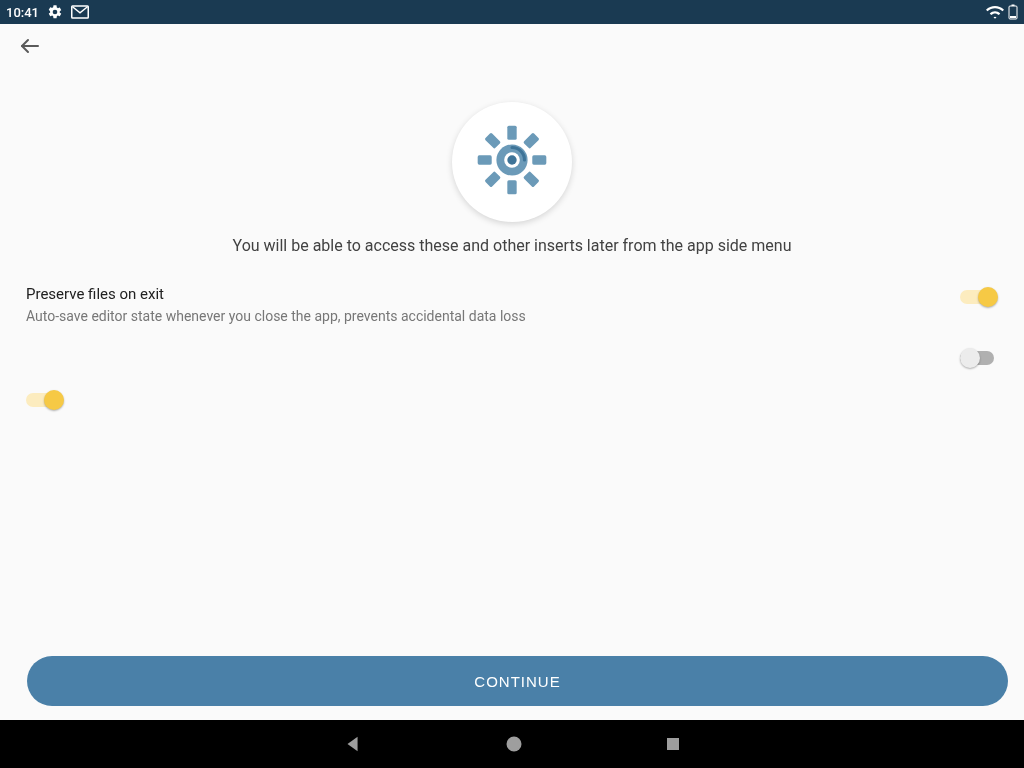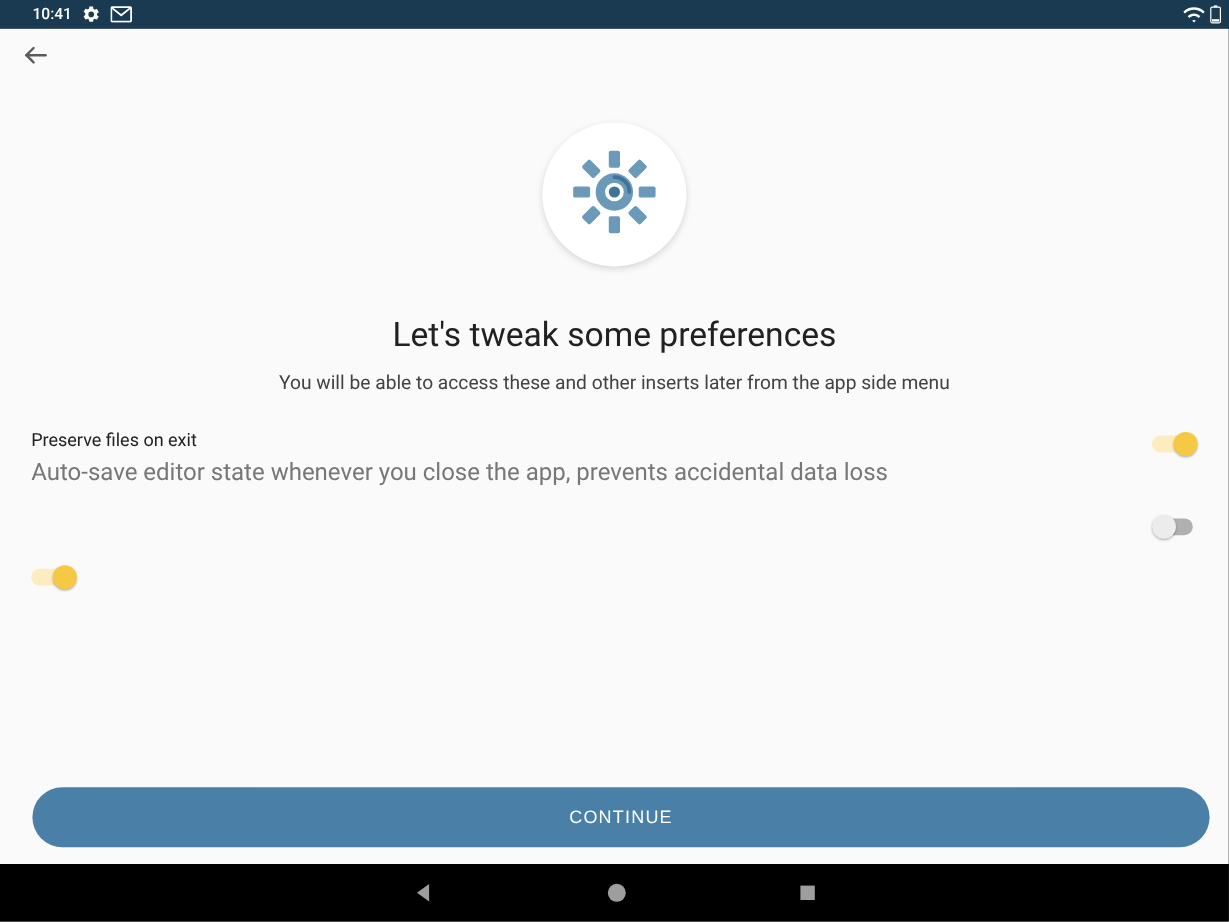--- a/index.html
+++ b/index.html
@@ -10,21 +10,21 @@
   .status-bar {
     height: 24px;
     background: #1A3A52;
     color: #fff;
     display: flex;
     align-items: center;
     padding: 0 6px;
     font-size: 13px;
     font-weight: 500;
   }
-  .status-left { display: flex; align-items: center; gap: 8px; margin-left: 21px; }
+  .status-left { display: flex; align-items: center; gap: 8px; }
   .status-right { margin-left: auto; display: flex; align-items: center; gap: 4px; }
   .status-icon { display: inline-flex; align-items: center; }
 
   
   .content {
     height: 696px; 
     background: #FAFAFA;
     position: relative;
     display: flex;
     flex-direction: column;
@@ -69,21 +69,21 @@
     margin-top: 22px;
     padding: 0 26px;
   }
   .pref-row {
     display: flex;
     align-items: flex-start;
     padding: 8px 0 12px 0;
   }
   .pref-text { flex: 1 1 auto; padding-right: 20px; }
   .pref-title { font-size: 15px; color: #212121; }
-  .pref-desc  { font-size: 20px; color: #777; margin-top: 4px; line-height: 1.35; }
+  .pref-desc  { font-size: 14px; color: #777; margin-top: 4px; line-height: 1.35; }
 
   
   .switch {
     position: relative;
     width: 38px;
     height: 20px;
     margin-top: 2px;
     flex: 0 0 auto;
   }
   .switch .track {
@@ -189,21 +189,20 @@
             <rect x="44" y="76" width="12" height="18" rx="2" transform="rotate(45 50 50)"></rect>
             <rect x="6" y="44" width="18" height="12" rx="2" transform="rotate(45 50 50)"></rect>
             <rect x="76" y="44" width="18" height="12" rx="2" transform="rotate(45 50 50)"></rect>
           </g>
           <circle cx="50" cy="50" r="10" fill="#fff"></circle>
           <circle cx="50" cy="50" r="6" fill="#3E7498"></circle>
           <path d="M50 34 a16 16 0 0 1 16 16" stroke="#3E7498" stroke-width="4" fill="none" stroke-linecap="round"></path>
         </svg>
       </span>
     </div>
-    <div class="page-title">Let's tweak some preferences</div>
     <div class="page-subtitle">You will be able to access these and other inserts later from the app side menu</div>
   </div>
 
   <div class="prefs">
     <div class="pref-row">
       <div class="pref-text">
         <div class="pref-title">Preserve files on exit</div>
         <div class="pref-desc">Auto-save editor state whenever you close the app, prevents accidental data loss</div>
       </div>
       <div class="switch on">

